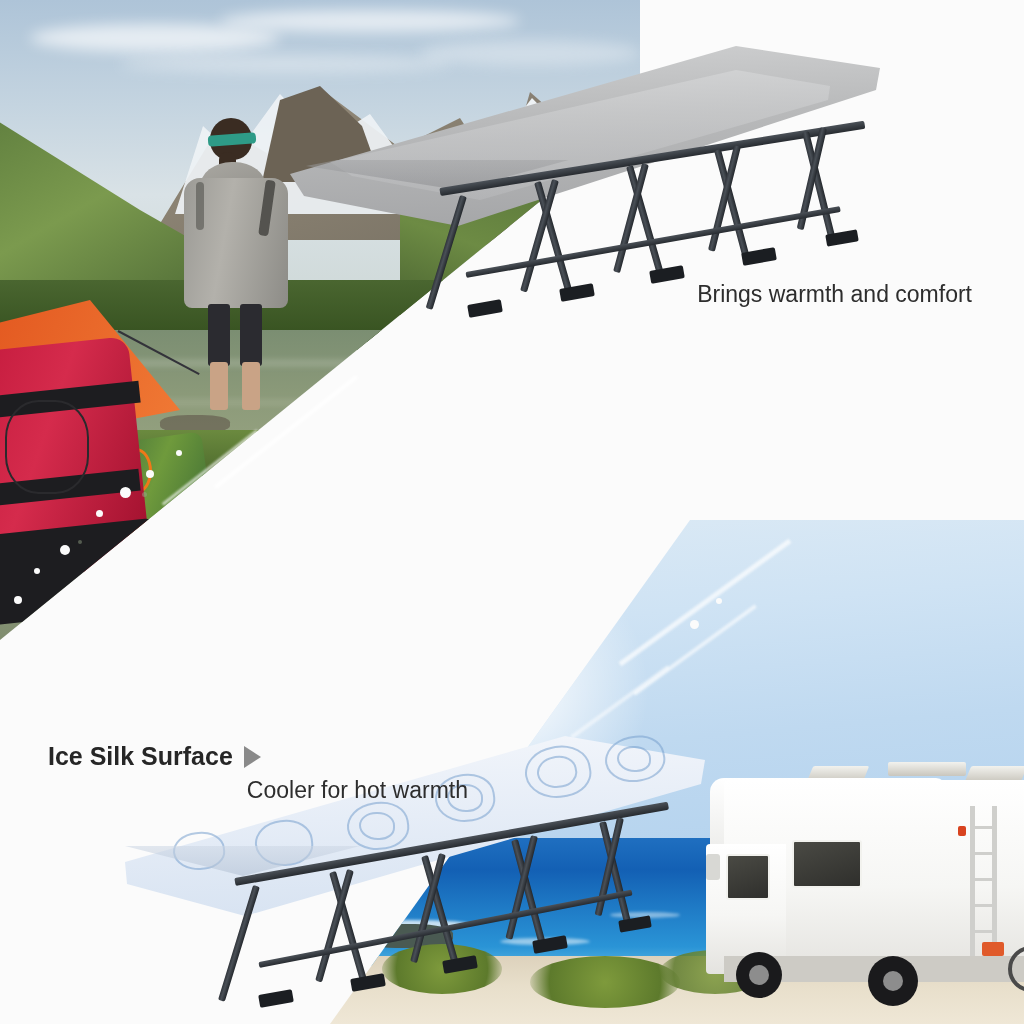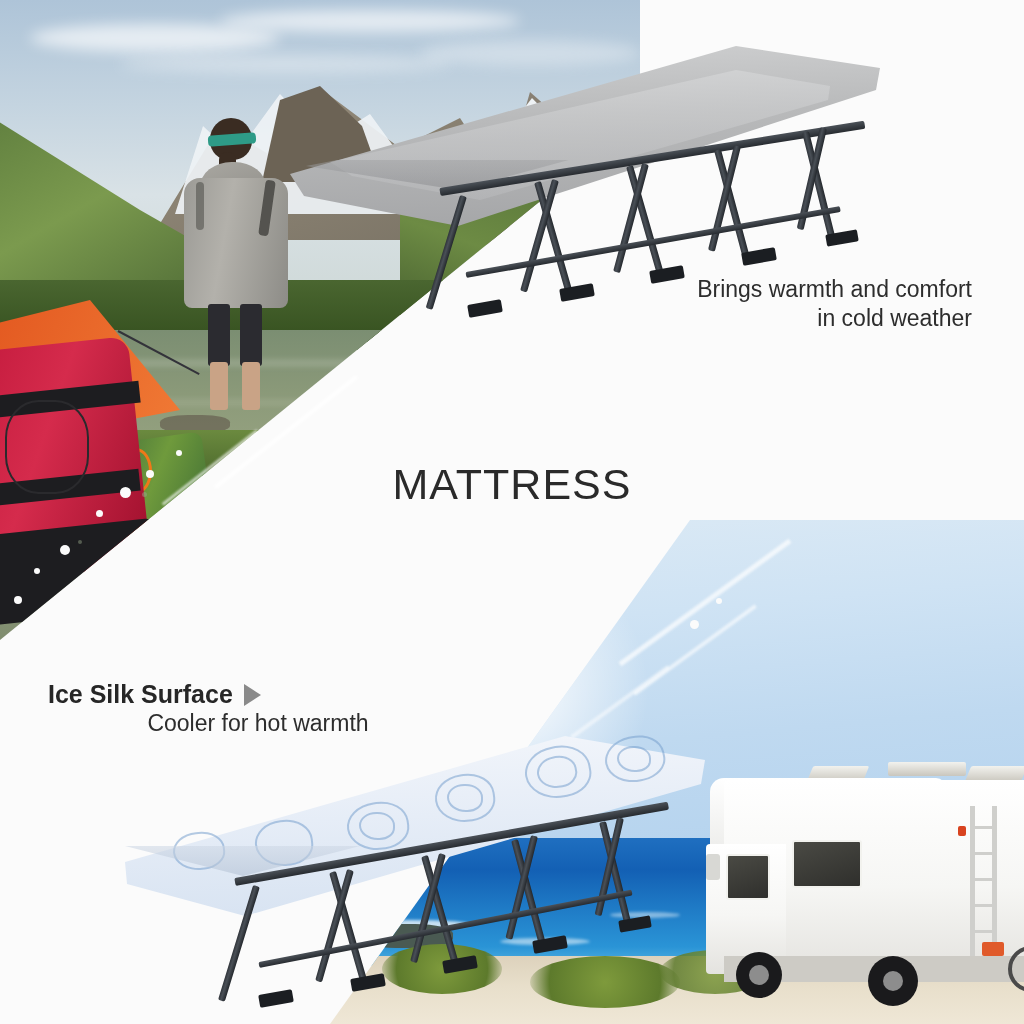--- a/index.html
+++ b/index.html
@@ -79,27 +79,27 @@
   .flower{position:absolute;border:2px solid rgba(120,160,205,.55);border-radius:50% 50% 45% 55%;}
 
   
   .splat{position:absolute;background:#fbfbfb;border-radius:50%;}
   .splat-d{position:absolute;background:#9aa88c;border-radius:50%;}
   .brush-streak{position:absolute;background:rgba(255,255,255,.85);filter:blur(1px);}
 
   
   #txt-velvet{position:absolute;right:52px;top:275px;width:440px;text-align:right;}
   .t-head{font-size:25px;font-weight:bold;color:#262626;letter-spacing:.2px;line-height:1.15;}
-  .t-sub{font-size:23px;color:#2d2d2d;line-height:1.28;}
+  .t-sub{font-size:23px;color:#2d2d2d;line-height:1.28;margin-top:5px;}
 
   #txt-title{position:absolute;left:0;top:452px;width:1024px;text-align:center;}
   .t-dual{font-size:50px;font-weight:bold;color:#232323;letter-spacing:.5px;line-height:1.0;}
   .t-matt{font-size:43px;font-weight:normal;color:#2a2a2a;letter-spacing:1px;line-height:1.25;margin-top:6px;}
 
-  #txt-ice{position:absolute;left:48px;top:680px;width:420px;text-align:center;}
+  #txt-ice{position:absolute;left:48px;top:742px;width:420px;text-align:right;}
   .t-ice-row{display:flex;align-items:center;gap:11px;}
   .t-ice-head{font-size:25px;font-weight:bold;color:#262626;}
   .tri{width:0;height:0;border-top:11px solid transparent;border-bottom:11px solid transparent;
        border-left:17px solid #8a8a8a;}
 </style>
 </head>
 <body>
 
 <div id="stage">
 
@@ -286,25 +286,23 @@
     <div class="rail" style="left:134px;top:272px;width:380px;height:6px;transform:rotate(-11deg);transform-origin:left;"></div>
     <div class="foot" style="left:134px;top:302px;width:34px;height:13px;transform:rotate(-10deg);"></div>
     <div class="foot" style="left:226px;top:286px;width:34px;height:13px;transform:rotate(-10deg);"></div>
     <div class="foot" style="left:318px;top:268px;width:34px;height:13px;transform:rotate(-10deg);"></div>
     <div class="foot" style="left:408px;top:248px;width:34px;height:13px;transform:rotate(-10deg);"></div>
     <div class="foot" style="left:494px;top:228px;width:32px;height:12px;transform:rotate(-10deg);"></div>
   </div>
 
   <div id="txt-velvet">
     <div class="t-sub">Brings warmth and comfort</div>
-    <div class="t-sub" style="margin-top:0;">in cold weather</div>
   </div>
 
   <div id="txt-title">
-    <div class="t-matt">MATTRESS</div>
   </div>
 
   <div id="txt-ice">
     <div class="t-ice-row">
       <span class="t-ice-head">Ice Silk Surface</span>
       <span class="tri"></span>
     </div>
     <div class="t-sub">Cooler for hot warmth</div>
   </div>
 

